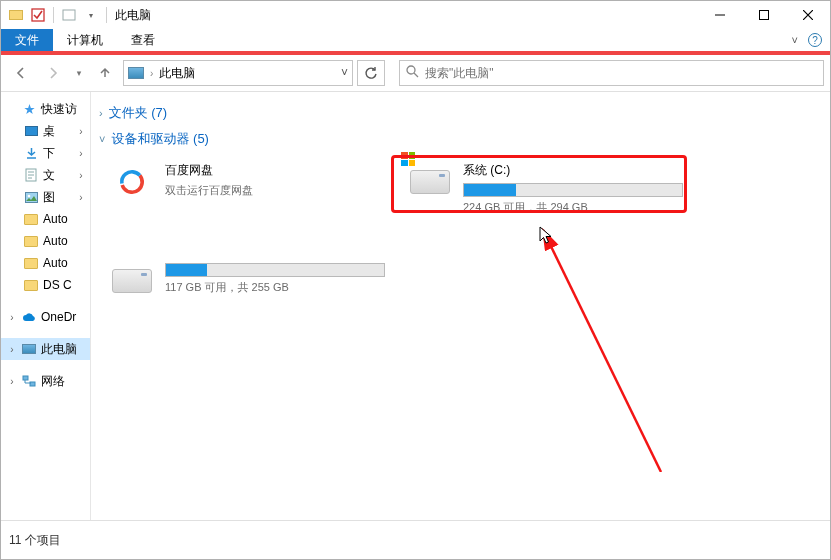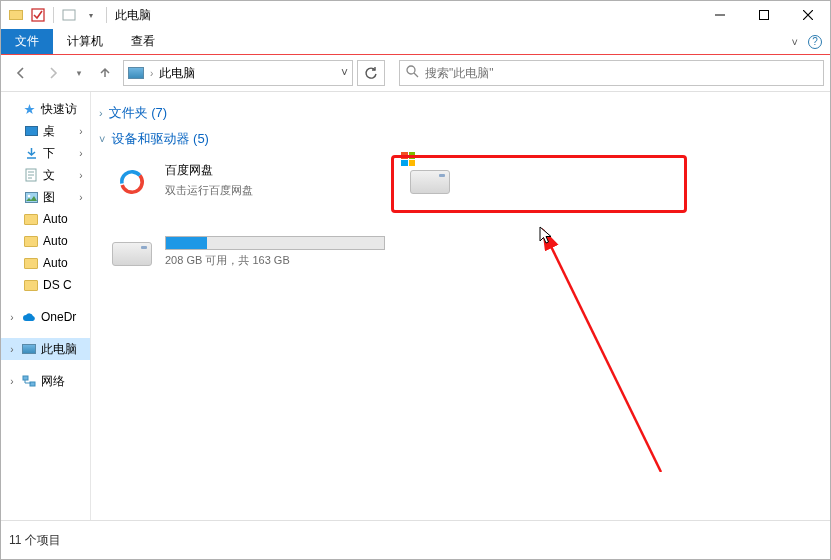--- a/index.html
+++ b/index.html
@@ -7,21 +7,21 @@
   .window { width:831px; height:560px; border:1px solid #b0b0b0; display:flex; flex-direction:column; background:#fff; }
   
   .titlebar { height:28px; display:flex; align-items:center; background:#fff; }
   .titlebar .qat { display:flex; align-items:center; padding-left:6px; gap:4px; }
   .titlebar .qat-icon { width:18px; height:18px; display:flex; align-items:center; justify-content:center; }
   .titlebar .qat-sep { width:1px; height:16px; background:#d0d0d0; margin:0 2px; }
   .titlebar .title { margin-left:6px; font-size:12px; }
   .titlebar .winbtns { margin-left:auto; display:flex; }
   .titlebar .winbtn { width:44px; height:28px; display:flex; align-items:center; justify-content:center; }
   
-  .ribbon-tabs { height:26px; display:flex; align-items:stretch; border-bottom:1px solid #ef4444; }
+  .ribbon-tabs { height:26px; display:flex; align-items:stretch; border-bottom:4px solid #ef4444; }
   .ribbon-tab { padding:0 14px; display:flex; align-items:center; font-size:12px; cursor:default;}
   .ribbon-tab.file { background:#1979ca; color:#fff; }
   
   .navrow { height:36px; display:flex; align-items:center; padding:4px 6px; gap:4px; }
   .navbtn { width:28px; height:28px; border-radius:3px; display:flex; align-items:center; justify-content:center; color:#555;}
   .addressbar { flex:0 0 230px; height:26px; border:1px solid #c5c5c5; display:flex; align-items:center; padding:0 4px; gap:6px; }
   .addressbar .adricon { width:16px; height:12px; background:linear-gradient(#6fb5e0,#3c8dbc); border:1px solid #5a8aa8; }
   .addressbar .adrtext { font-size:12px; }
   .addressbar .adrdrop { margin-left:auto; color:#555; }
   .refreshbox { width:28px; height:26px; border:1px solid #c5c5c5; display:flex; align-items:center; justify-content:center; }
@@ -31,21 +31,21 @@
   .body { flex:1; display:flex; min-height:0; border-top:1px solid #e0e0e0;}
   .sidebar { width:90px; border-right:1px solid #e6e6e6; overflow:hidden; padding-top:6px;}
   .sb-item { height:22px; display:flex; align-items:center; padding-left:6px; gap:4px; font-size:12px; white-space:nowrap; overflow:hidden; }
   .sb-item.active { background:#cce8ff; }
   .sb-icon { width:16px; height:16px; display:flex; align-items:center; justify-content:center; flex-shrink:0;}
   .sb-folder { width:14px; height:11px; background:#f8d778; border:1px solid #d8b54e; border-radius:1px; }
   .sb-chev { color:#666; font-size:10px; width:10px; text-align:center; }
   .main { flex:1; overflow:auto; padding:8px 10px 4px 8px; position:relative;}
   .section-h { color:#0a66c2; font-size:13px; display:flex; align-items:center; gap:6px; margin:4px 0 8px 0; cursor:default;}
   .section-h .chev { font-size:11px; color:#5a8aa8; }
-  .section-row { display:flex; flex-wrap:wrap; gap:20px 18px; margin-left:6px;}
+  .section-row { display:flex; flex-wrap:wrap; gap:34px 18px; margin-left:6px;}
   .tile { width:280px; display:flex; align-items:flex-start; gap:12px; padding:6px;}
   .tile .ticon { width:42px; height:40px; display:flex; align-items:center; justify-content:center; flex-shrink:0; }
   .tile .tbody { flex:1; }
   .tile .tname { font-size:12px; margin-bottom:4px; }
   .tile .tsub { font-size:11px; color:#6b6b6b; }
   .bar { width:220px; height:14px; border:1px solid #b9b9b9; background:#e8e8e8; margin:2px 0 3px 0; position:relative; overflow:hidden;}
   .bar .fill { height:100%; }
   .drive-icon { width:40px; height:24px; background:linear-gradient(#f1f1f1,#d6d6d6); border:1px solid #bcbcbc; border-radius:3px; position:relative; }
   .drive-icon::after { content:""; position:absolute; right:4px; top:3px; width:6px; height:3px; background:#8faacb; border-radius:1px;}
   .os-badge { width:14px; height:14px; display:grid; grid-template-columns:1fr 1fr; grid-template-rows:1fr 1fr; gap:1px; position:absolute; left:-8px; top:-10px;}
@@ -300,32 +300,39 @@
         <div class="tile" style="position:relative;">
           <div class="ticon" style="position:relative;">
             <div class="os-badge">
                 <span></span>
                 <span></span>
                 <span></span>
                 <span></span>
               </div>
             <div class="drive-icon"></div>
           </div>
+          <div class="tbody">
+            <div class="tname">系统 (C:)</div>
+            <div class="bar">
+                <div class="fill" style="width: 24%; background: rgb(30, 152, 230);"></div>
+              </div>
+            <div class="tsub">224 GB 可用，共 294 GB</div>
+          </div>
         </div>
 
 
         <div class="tile">
           <div class="ticon">
               <div class="drive-icon"></div>
             </div>
           <div class="tbody">
             <div class="bar">
                 <div class="fill" style="width: 19%; background: rgb(30, 152, 230);"></div>
               </div>
-            <div class="tsub">208 GB 可用，共 163 GB</div>
+            <div class="tsub">117 GB 可用，共 255 GB</div>
           </div>
         </div>
       </div>
 
       <div class="highlight-box" style="left:300px; top:63px; width:296px; height:58px;"></div>
 
       <svg class="arrow-svg" style="left:300px; top:60px; width:320px; height:320px;" viewBox="0 0 320 320">
         <defs>
             <marker id="ah" markerWidth="10" markerHeight="10" refX="8" refY="3" orient="auto">
               <path d="M0,0 L9,3 L0,6 z" fill="#f31515"></path>

